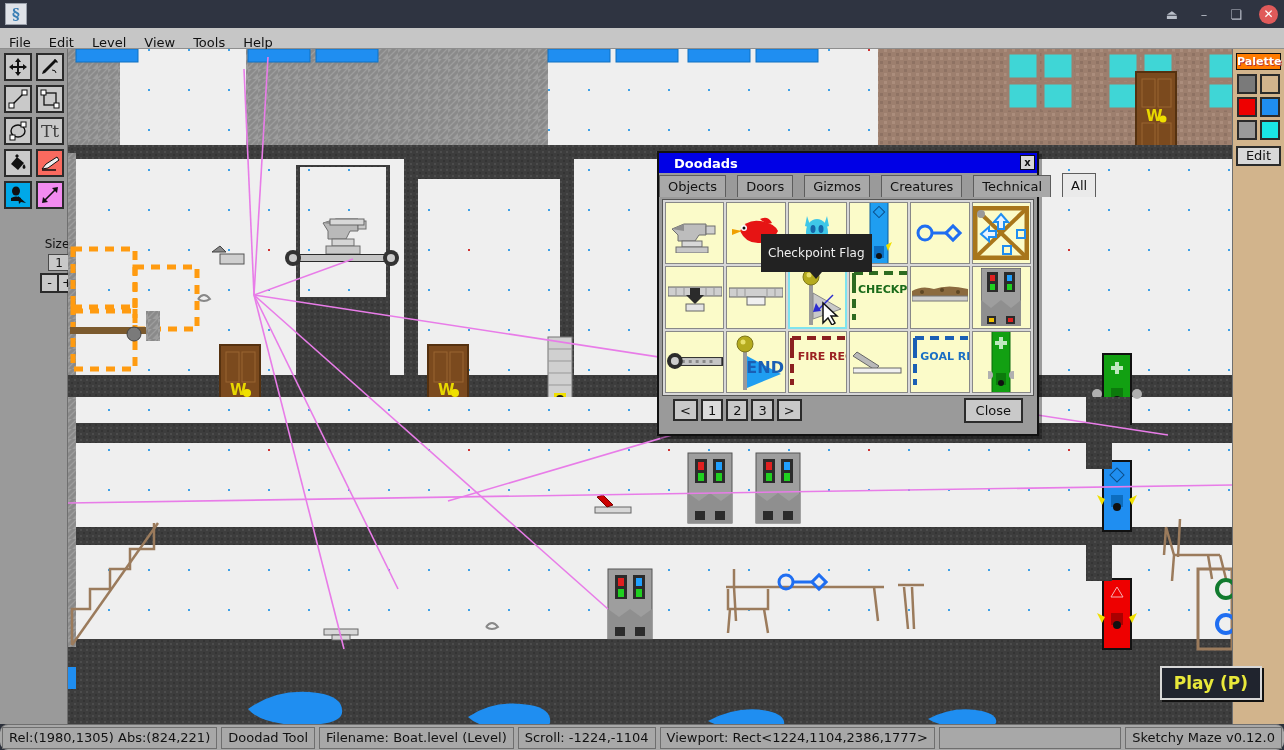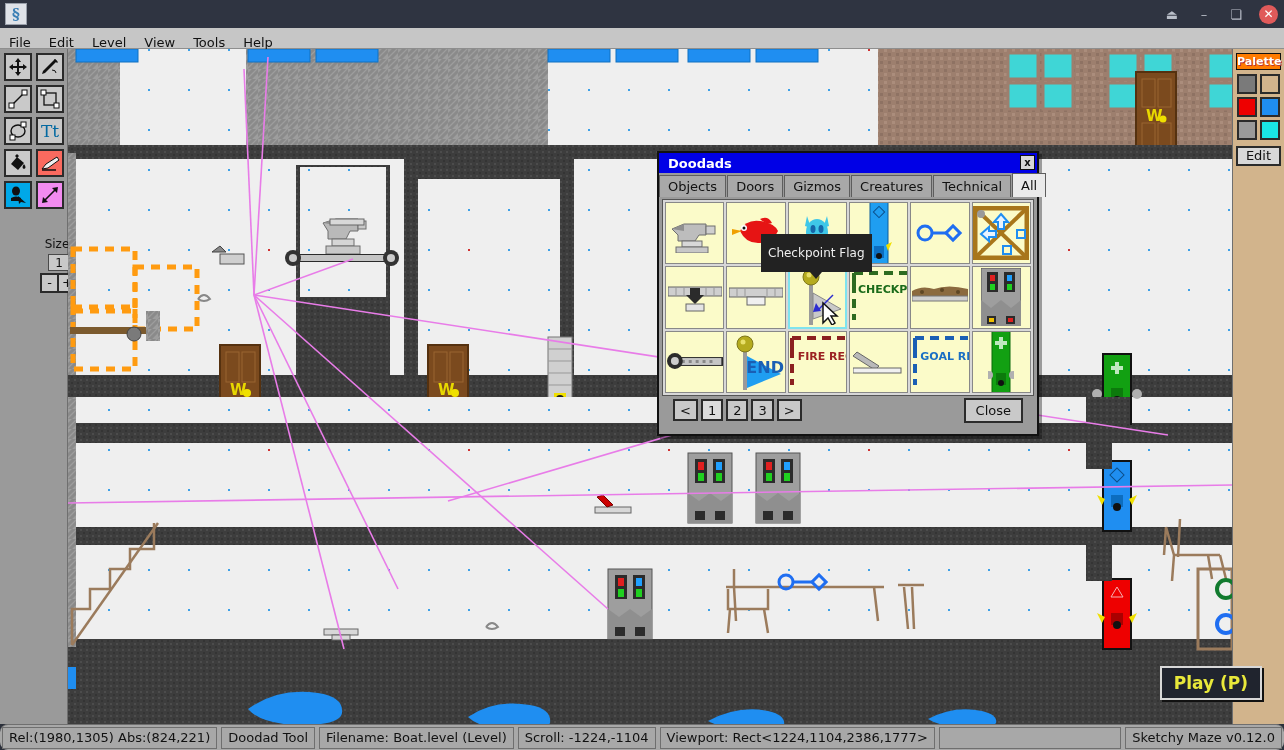--- a/index.html
+++ b/index.html
@@ -82,25 +82,25 @@
                background:#a8a8a8; border-top:1px solid #6f6f6f; display:flex;
                align-items:center; font-size:13px; color:#111;border-radius:8px; }
   .scell { border:1px solid #6f6f6f; background:#a8a8a8; height:22px; margin:0 2px;
            padding:0 6px; display:flex; align-items:center; white-space:nowrap; }
   #sfill { flex:1; height:22px; border:1px solid #6f6f6f; margin:0 2px; background:#a8a8a8; }
 
   
   #doodads { position:absolute; left:657px; top:102px; width:382px; height:285px;
              background:#9a9a9a; border:2px solid #111; box-shadow:3px 3px 0 rgba(0,0,0,.35); }
   #ddtitle { height:20px; background:#0000e6; color:#fff; font-size:13px; font-weight:bold;
-             display:flex; align-items:center; padding-left:9px; position:relative; }
+             display:flex; align-items:center; padding-left:15px; position:relative; }
   #ddclose { position:absolute; right:2px; top:2px; width:15px; height:15px;
              background:#d8d8d8; border:1px solid #111; font-size:10px; color:#111;
              display:flex; align-items:center; justify-content:center; cursor:pointer; }
-  #ddtabs { display:flex; height:24px; background:#9a9a9a; align-items:flex-end; }
+  #ddtabs { display:flex; height:24px; background:#9a9a9a; align-items:flex-end;gap:10px; }
   .ddtab { height:22px; background:#a8a8a8; border:1px solid #5d5d5d; border-bottom:none;
            font-size:13px; padding:0 8px; display:flex; align-items:center; color:#111;
            cursor:pointer; margin-right:1px; }
   .ddtab.active { background:#eaeaea; height:24px; }
   #ddbody { margin:2px 3px 0; background:#d8d8d8; border:1px solid #555;
             padding:2px; height:197px; }
   #ddgrid { display:grid; grid-template-columns:repeat(6,1fr); grid-template-rows:repeat(3,1fr);
             gap:2px; height:100%; }
   .dcell { background:#fbfbc9; border:1px solid #888; position:relative; overflow:hidden;
            display:flex; align-items:center; justify-content:center; cursor:pointer; }
@@ -184,21 +184,21 @@
             </svg>
           </div>
         <div class="tool">
           <svg width="20" height="20" viewBox="0 0 20 20">
           <ellipse cx="10" cy="10" rx="7" ry="6" fill="none" stroke="#111" stroke-width="1.4"></ellipse>
           <rect x="13" y="1" width="5" height="5" fill="#fff" stroke="#111"></rect>
           <rect x="2" y="14" width="5" height="5" fill="#fff" stroke="#111"></rect>
             </svg>
           </div>
         <div class="tool t-text">
-          <span style="font-family:'DejaVu Serif',serif;font-size:17px;color:#0369a1;line-height:17px;">Tt</span>
+          <span style="font-family:'DejaVu Serif',serif;font-size:17px;color:#404040;line-height:17px;">Tt</span>
           </div>
         <div class="tool">
           <svg width="20" height="20" viewBox="0 0 20 20">
               <g fill="#111">
           <path d="M3 11 L9 4 L16 10 L10 17 Z"></path>
                 <path d="M7 3 L9 1 L11 3 L9 5 Z"></path>
           <path d="M16 11 q3 4 0 5 q-3 -1 0 -5"></path>
               </g>
             </svg>
           </div>

